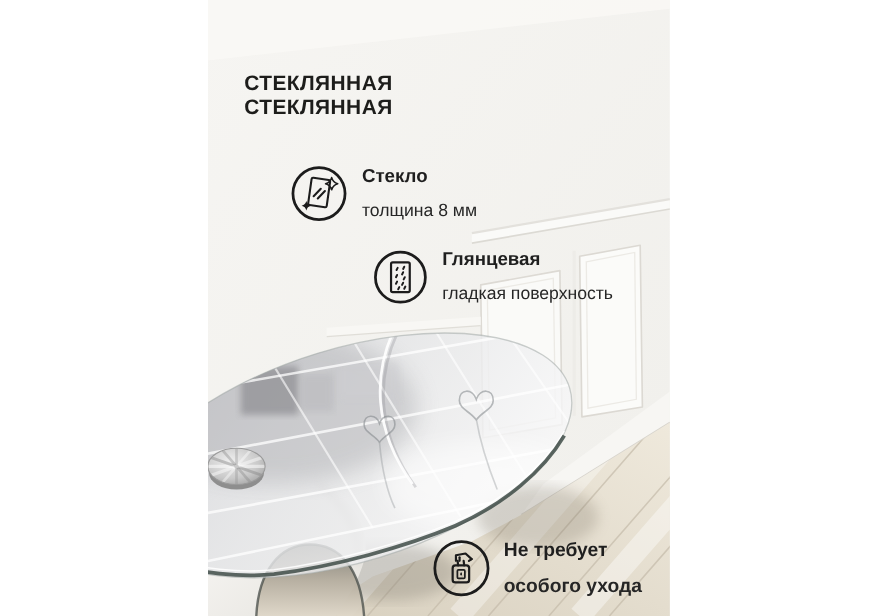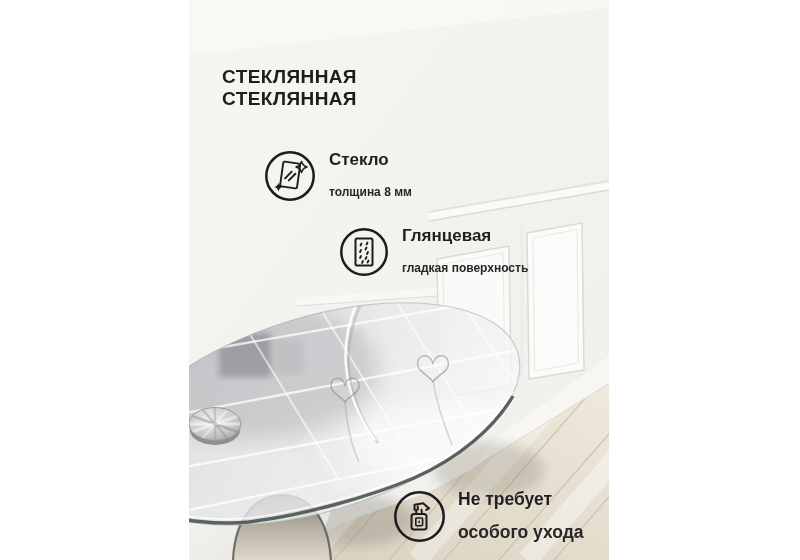--- a/index.html
+++ b/index.html
@@ -6,21 +6,21 @@
   .canvas{position:relative;width:684px;height:560px;background:#ffffff;overflow:hidden;
           font-family:"Liberation Sans","DejaVu Sans",sans-serif;}
   .photo{position:absolute;left:189px;top:0;width:420px;height:560px;}
   .photo svg{display:block;}
   .heading{position:absolute;left:222px;top:66px;font-size:19px;font-weight:bold;
            line-height:22px;letter-spacing:.4px;color:#1d1d1b;}
   .feature{position:absolute;display:flex;align-items:center;}
   .f-icon{flex:0 0 auto;}
   .f-text{display:flex;flex-direction:column;justify-content:flex-end;gap:12px;}
   .f-title{font-size:17px;font-weight:bold;color:#1f1f1f;line-height:20px;white-space:nowrap;}
-  .f-sub{font-size:12px;font-weight:bold;color:#262626;line-height:20px;white-space:nowrap;}
+  .f-sub{font-size:16px;font-weight:normal;color:#262626;line-height:20px;white-space:nowrap;}
   .feature-glass{left:264px;top:150px;gap:13px;}
   .feature-glossy{left:339px;top:226px;gap:13px;}
   .feature-care{left:393px;top:489px;gap:12px;}
   .feature-care .f-title,.feature-care .f-sub{font-weight:bold;font-size:17.5px;line-height:21px;}
 </style>
 </head>
 <body>
 
 <div class="canvas">
 

